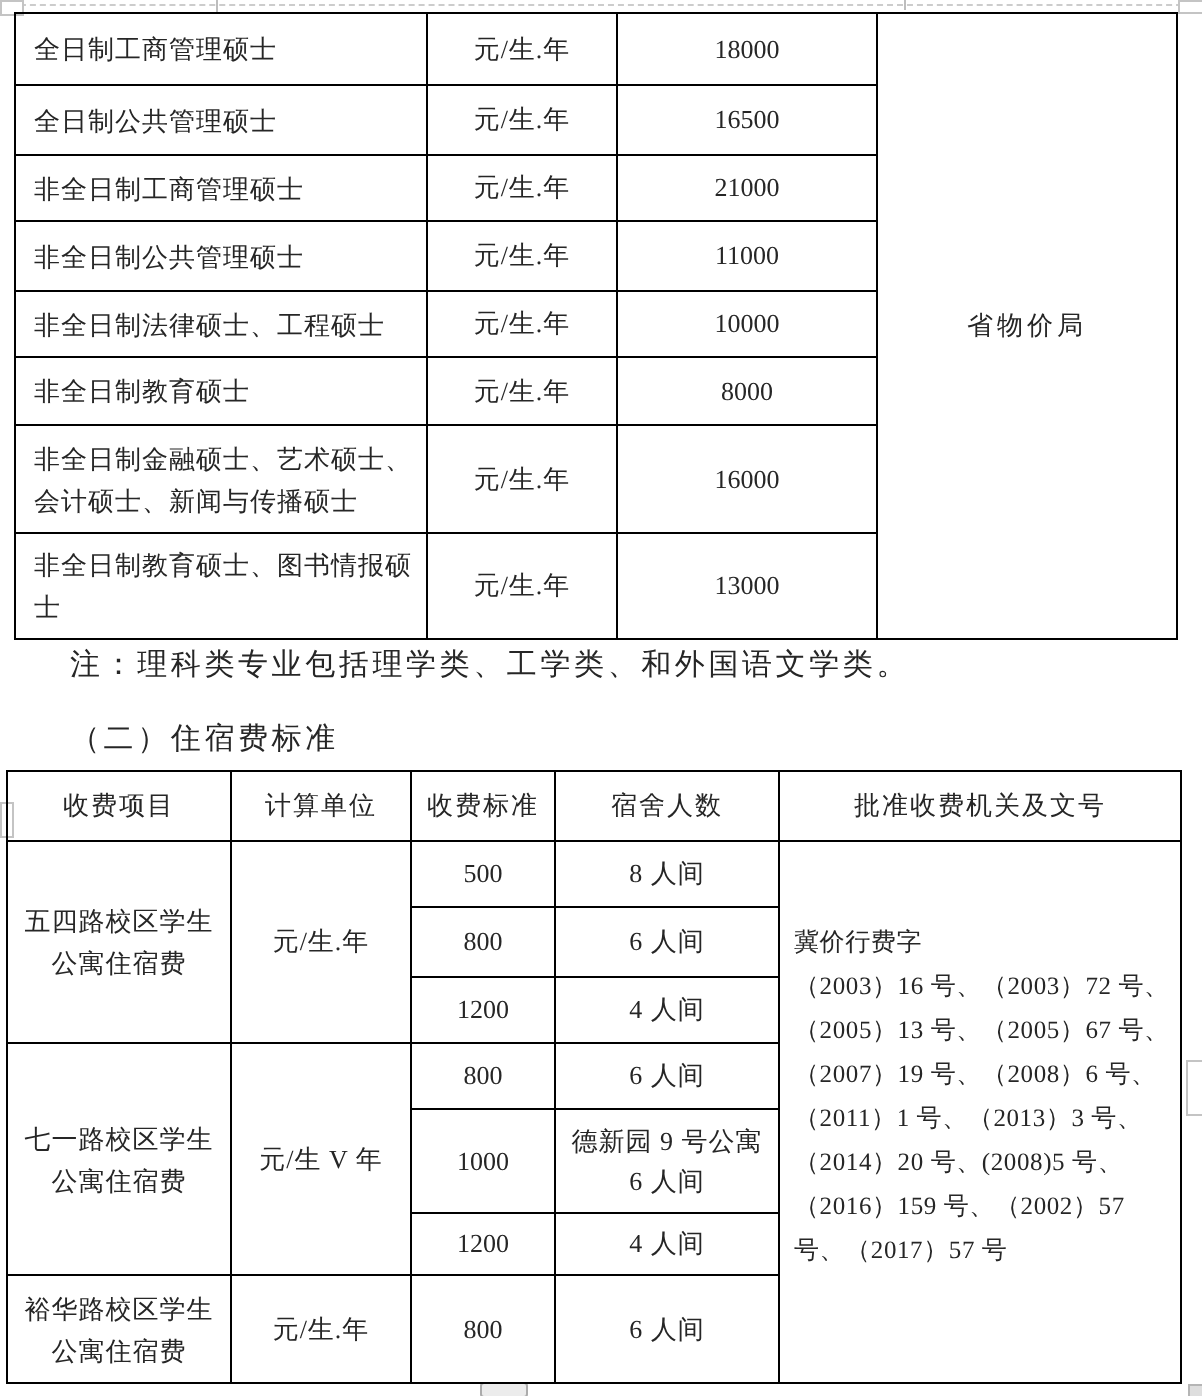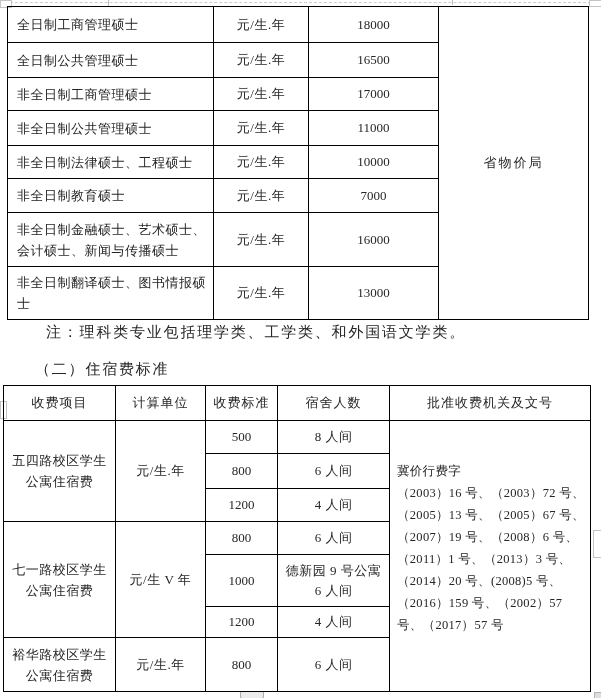--- a/index.html
+++ b/index.html
@@ -19,21 +19,21 @@
   td,th{border:1px solid #000000;font-weight:normal;font-size:13px;overflow:hidden;padding:1px 3px;}
 
   
   .t1{position:absolute;left:7px;top:6px;}
   .t1 td.program{text-align:left;padding-left:9px;letter-spacing:0.5px;line-height:21px;white-space:pre-line;}
   .t1 td.unit{text-align:center;letter-spacing:0.5px;}
   .t1 td.amount{text-align:center;letter-spacing:0;}
   .t1 td.approver{text-align:center;letter-spacing:2px;margin-top:44px;}
 
   
-  .note{position:absolute;left:46px;top:323px;font-size:15px;letter-spacing:1.8px;white-space:nowrap;}
+  .note{position:absolute;left:35px;top:323px;font-size:15px;letter-spacing:1.8px;white-space:nowrap;}
   .heading{position:absolute;left:35px;top:360px;font-size:15px;letter-spacing:1.8px;white-space:nowrap;text-align:center;}
 
   
   .t2{position:absolute;left:3px;top:385px;}
   .t2 th{text-align:center;letter-spacing:1px;}
   .t2 td.item{text-align:center;letter-spacing:0.5px;line-height:21px;white-space:pre-line;}
   .t2 td.unit{text-align:center;letter-spacing:0.5px;}
   .t2 td.std{text-align:center;letter-spacing:0;}
   .t2 td.occ{text-align:center;letter-spacing:0.5px;line-height:20px;white-space:pre-line;}
   .t2 td.approval{text-align:left;vertical-align:middle;padding:4px 4px 20px 7px;
@@ -67,45 +67,45 @@
     <td class="approver" rowspan="8">省物价局</td>
   </tr>
   <tr style="height:35px">
     <td class="program">全日制公共管理硕士</td>
     <td class="unit">元/生.年</td>
     <td class="amount">16500</td>
   </tr>
   <tr style="height:33px">
     <td class="program">非全日制工商管理硕士</td>
     <td class="unit">元/生.年</td>
-    <td class="amount">17000</td>
+    <td class="amount">21000</td>
   </tr>
   <tr style="height:35px">
     <td class="program">非全日制公共管理硕士</td>
     <td class="unit">元/生.年</td>
     <td class="amount">11000</td>
   </tr>
   <tr style="height:33px">
     <td class="program">非全日制法律硕士、工程硕士</td>
     <td class="unit">元/生.年</td>
     <td class="amount">10000</td>
   </tr>
   <tr style="height:34px">
     <td class="program">非全日制教育硕士</td>
     <td class="unit">元/生.年</td>
-    <td class="amount">7000</td>
+    <td class="amount">8000</td>
   </tr>
   <tr style="height:54px">
     <td class="program">非全日制金融硕士、艺术硕士、
 会计硕士、新闻与传播硕士</td>
     <td class="unit">元/生.年</td>
     <td class="amount">16000</td>
   </tr>
   <tr style="height:53px">
-    <td class="program">非全日制翻译硕士、图书情报硕
+    <td class="program">非全日制教育硕士、图书情报硕
 士</td>
     <td class="unit">元/生.年</td>
     <td class="amount">13000</td>
   </tr>
 </tbody>
   </table>
 
 <div class="note">注：理科类专业包括理学类、工学类、和外国语文学类。</div>
 <div class="heading">（二）住宿费标准</div>
 

